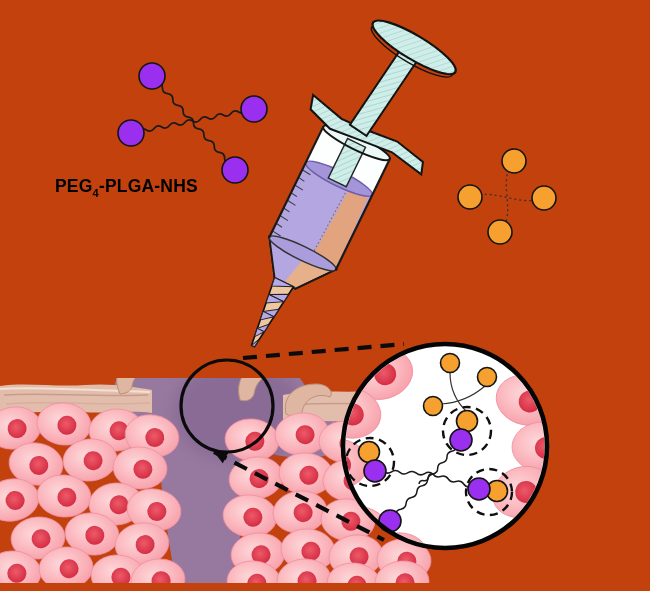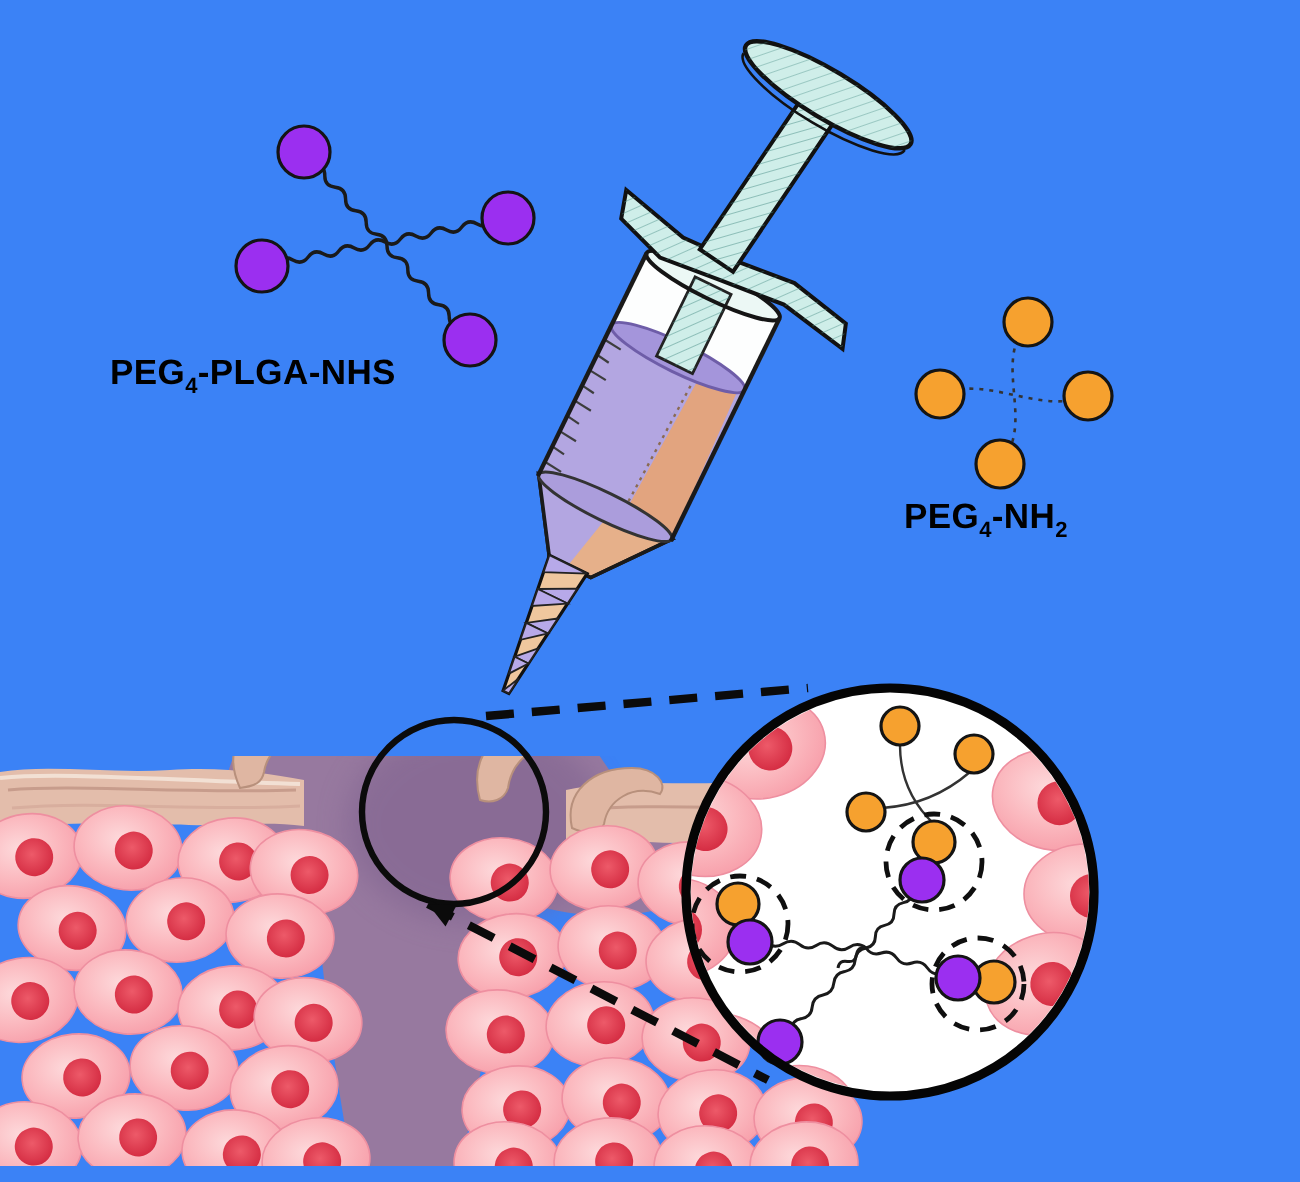--- a/index.html
+++ b/index.html
@@ -1,16 +1,16 @@
 <!DOCTYPE html>
 <html><head>
 <meta charset="utf-8">
 <style>
   html,body{margin:0;padding:0;background:#fff;}
-  .figure{position:relative;width:650px;height:591px;background:#3b82f6;overflow:hidden;
+  .figure{position:relative;width:650px;height:591px;background:#c2410c;overflow:hidden;
           font-family:"Liberation Sans",sans-serif;}
   .figure svg{position:absolute;left:0;top:0;}
   .label{position:absolute;font-weight:700;font-size:17.5px;color:#000;
          letter-spacing:.2px;white-space:nowrap;}
   .label sub{font-size:11px;}
   #label-left{left:55px;top:176px;}
   #label-right{left:452px;top:248px;}
 </style>
 </head>
 <body>
@@ -370,14 +370,13 @@
         <path d="M470,197 C494.8,187.3 519.2,207.7 544,198" fill="none" stroke="#333" stroke-width="1.3" stroke-dasharray="2 3"></path>
         <circle cx="514" cy="161" r="12" fill="#F6A12F" stroke="#141414" stroke-width="1.6"></circle>
         <circle cx="470" cy="197" r="12" fill="#F6A12F" stroke="#141414" stroke-width="1.6"></circle>
         <circle cx="544" cy="198" r="12" fill="#F6A12F" stroke="#141414" stroke-width="1.6"></circle>
         <circle cx="500" cy="232" r="12" fill="#F6A12F" stroke="#141414" stroke-width="1.6"></circle>
       </g>
   </svg>
 
   <div class="label" id="label-left"><span>PEG</span><sub>4</sub><span>-PLGA-NHS</span></div>
 
-  <div class="label" id="label-right"><span>PEG</span><sub>4</sub><span>-NH</span><sub>2</sub></div>
 </div>
 
 </body></html>

